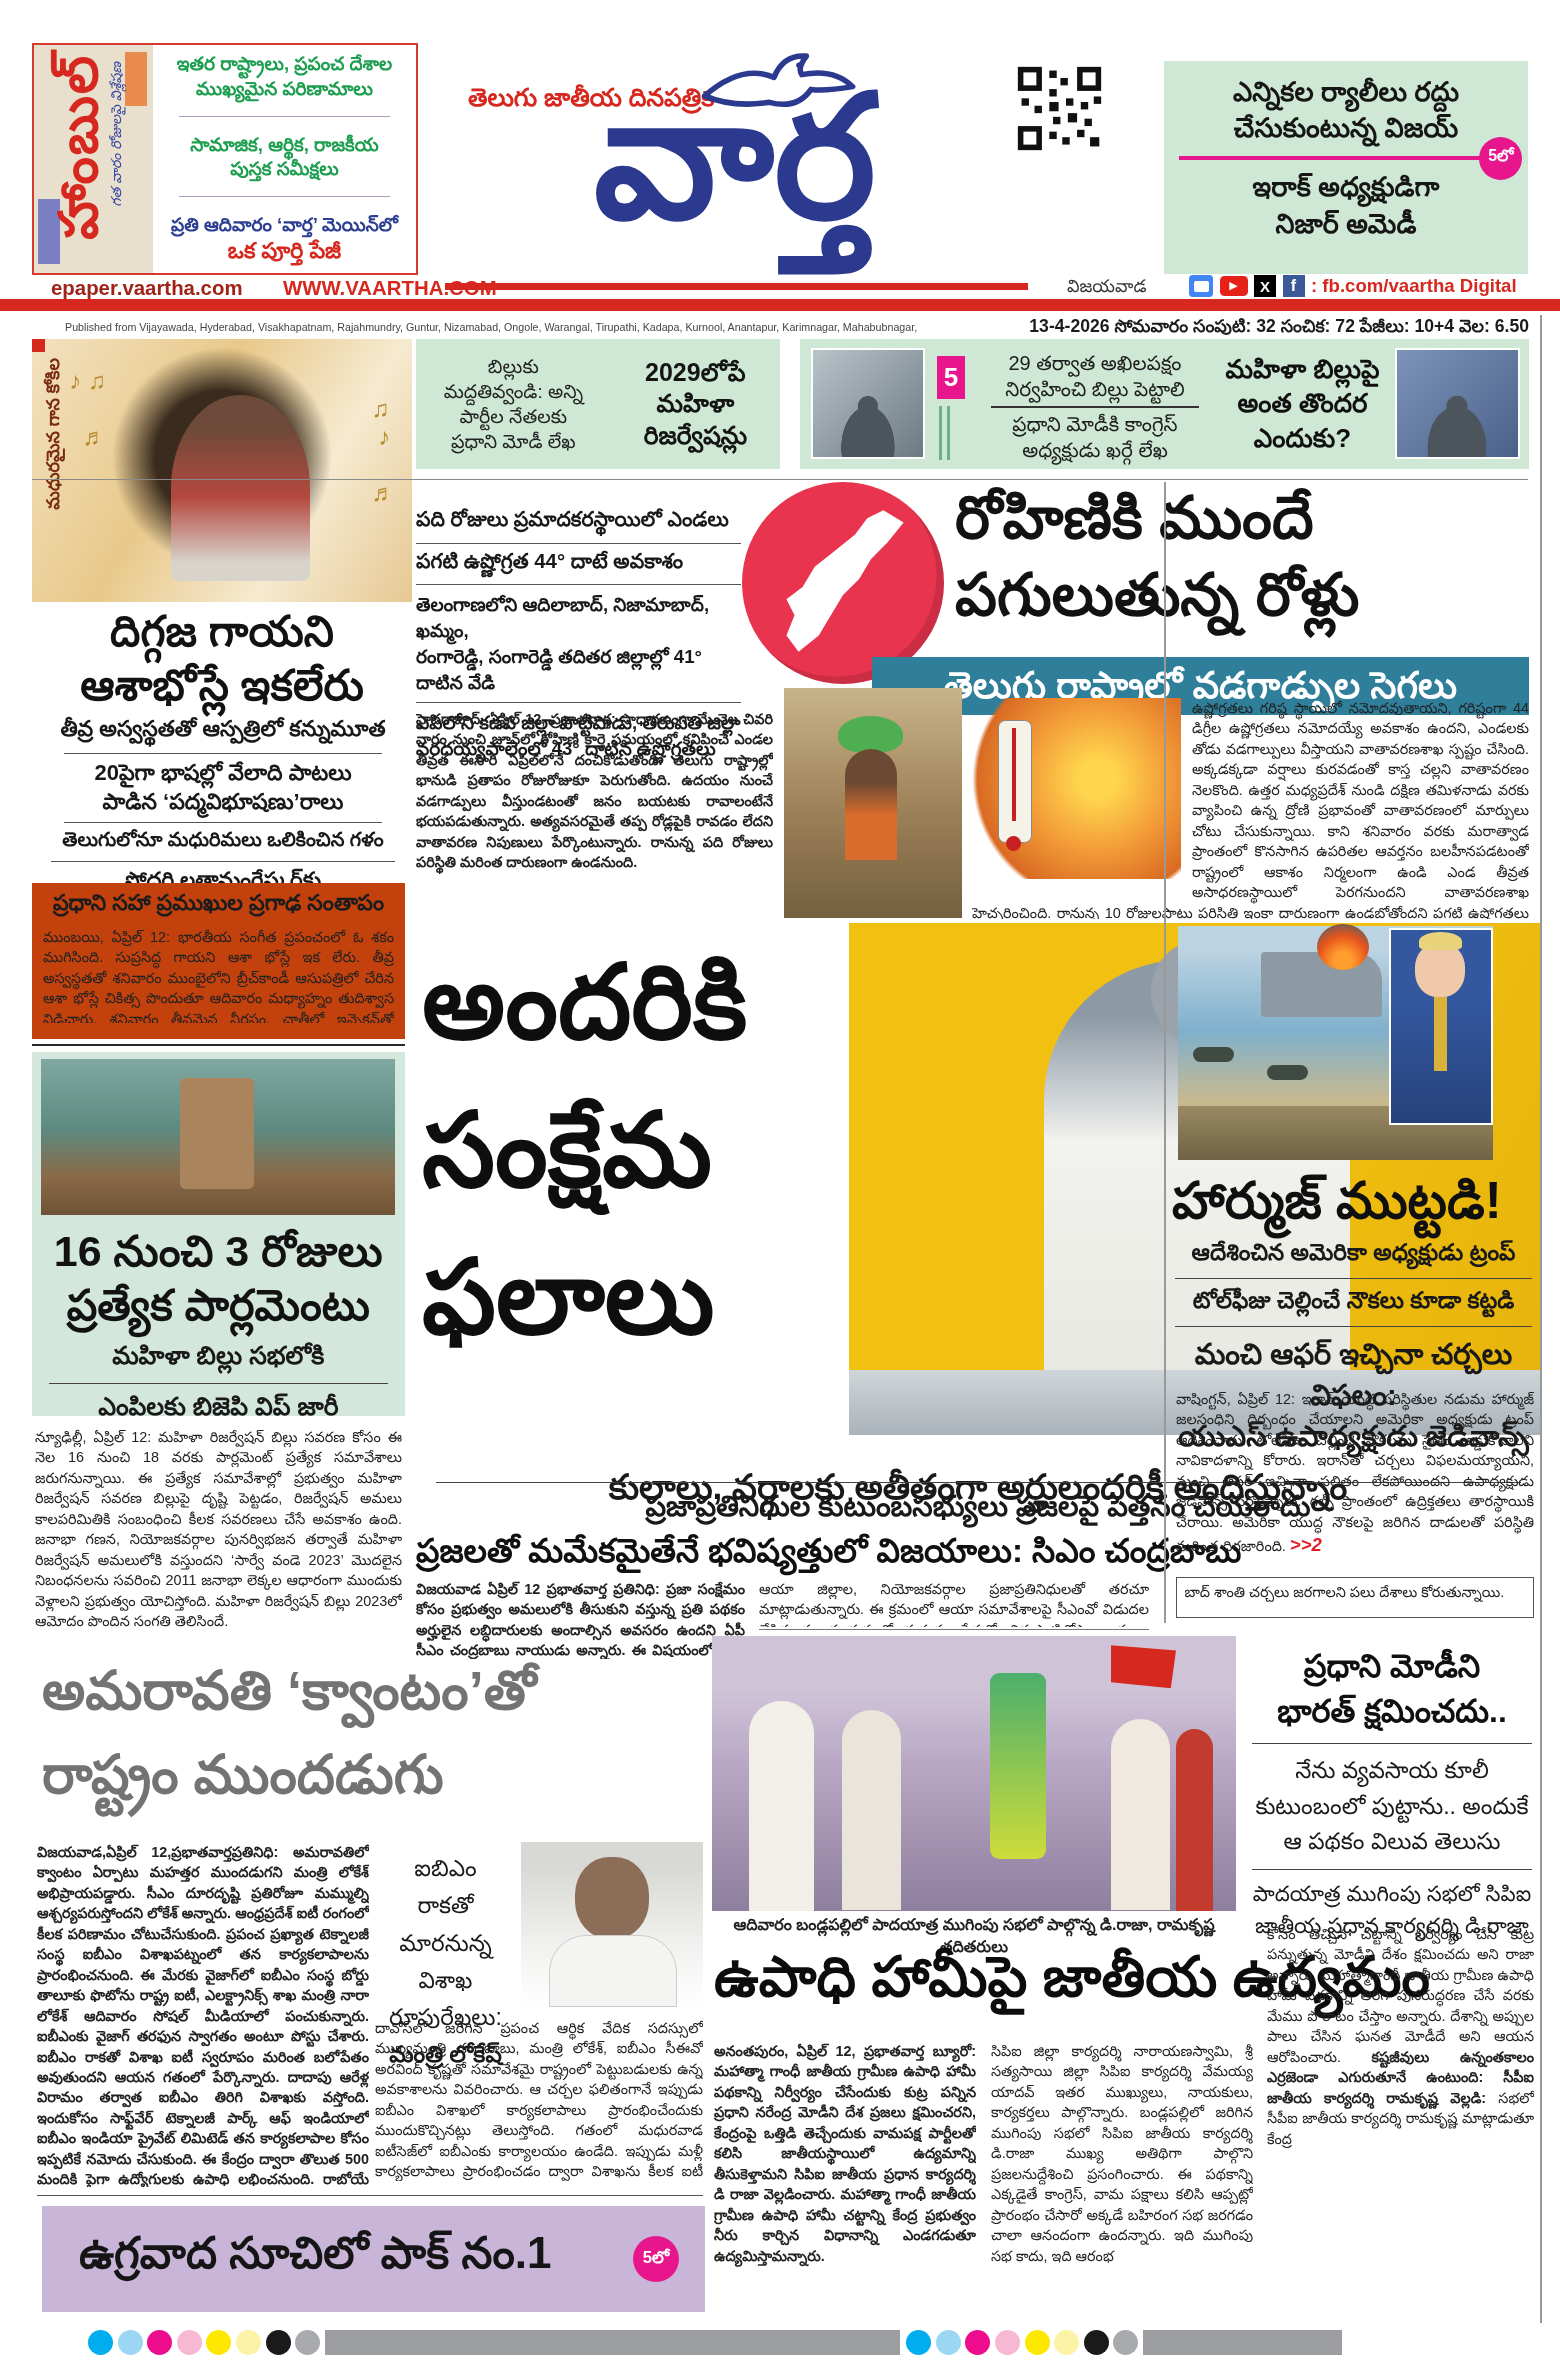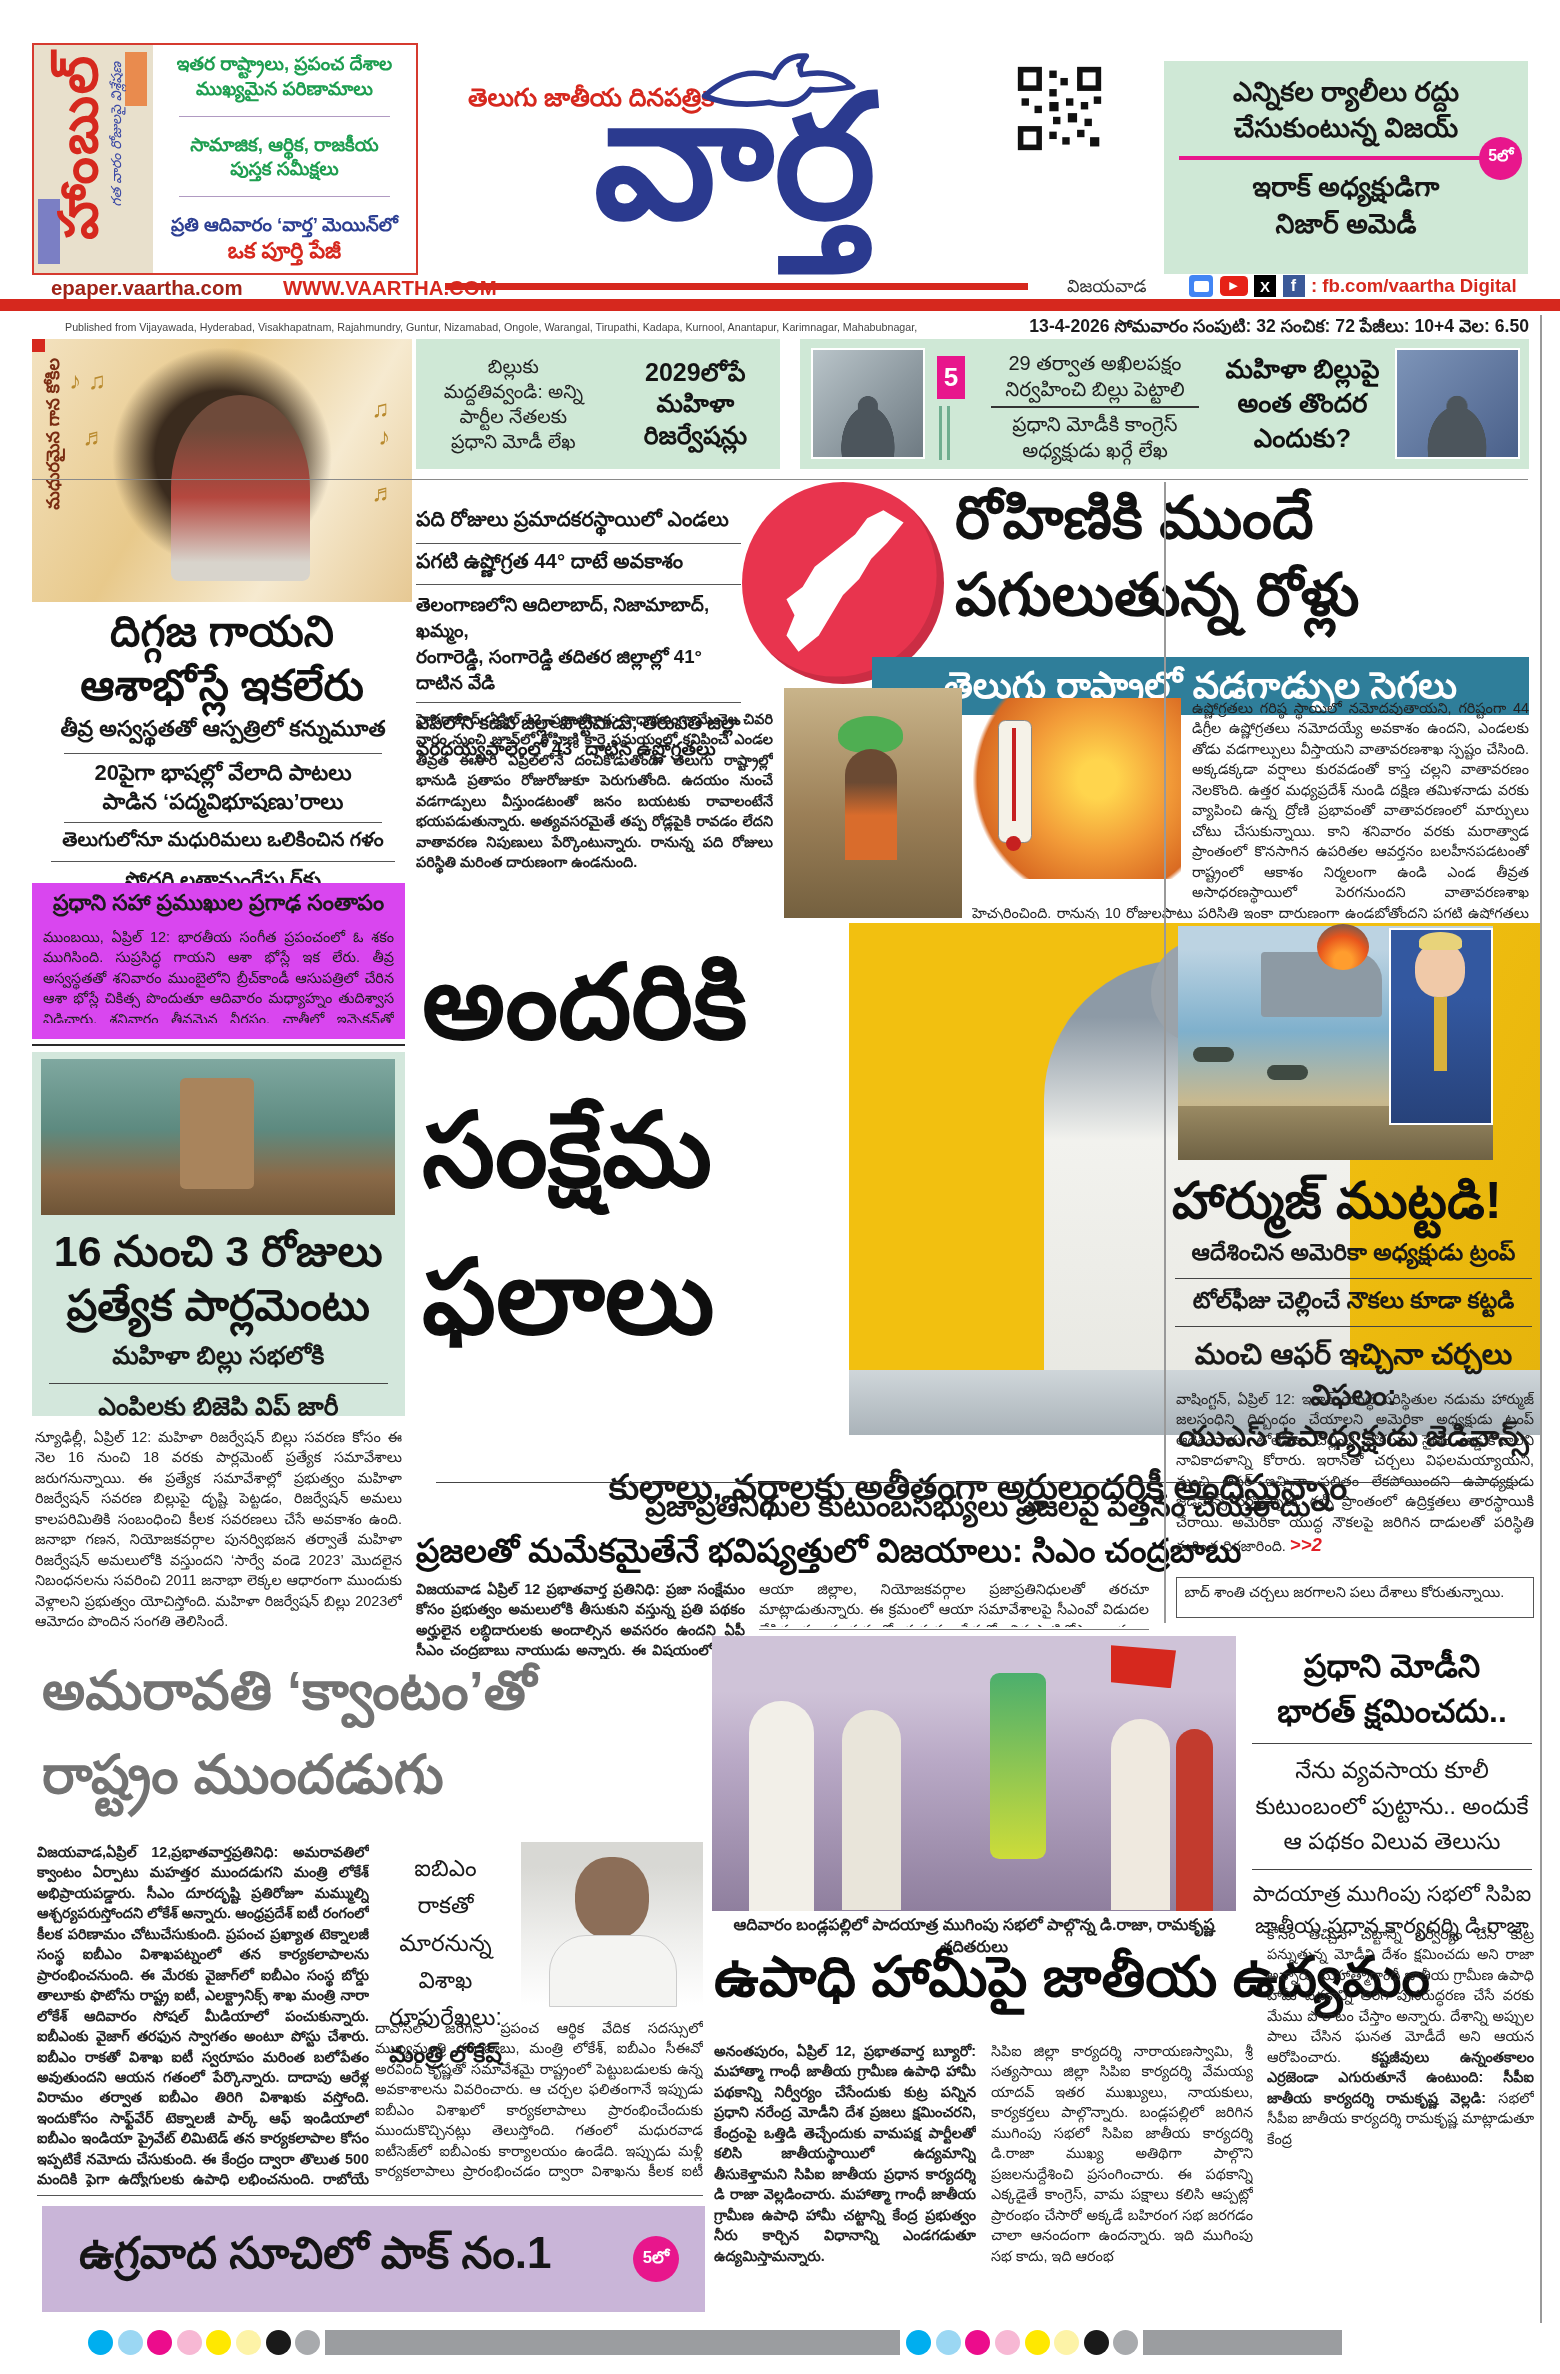--- a/index.html
+++ b/index.html
@@ -33,21 +33,21 @@
   #rightPromo .l{font-size:27px;font-weight:bold;color:#161616;text-align:center;line-height:1.35;}
   #promoDivider{position:relative;height:3.7px;background:#e8168c;margin:9.3px 5.6px;}
   .badge{background:#e8168c;color:#fff;border-radius:50%;display:flex;align-items:center;justify-content:center;font-weight:bold;}
   
   .greenbox{background:#cfe8d6;}
   .vbar{width:2.8px;background:#6fae8f;}
   
   .deckline{font-weight:bold;color:#191919;}
   .teal-strip{background:#2f7e9a;color:#fff;font-weight:bold;text-align:center;}
   .mint{background:#d3e7dc;}
-  .peach{background:#d946ef;}
+  .peach{background:#c2410c;}
   .purple{background:#c9b5d8;}
   .reg-dot{width:25px;height:25px;border-radius:50%;display:inline-block;margin-right:4.6px;vertical-align:middle;}
   .reg-bar{display:inline-block;height:25px;background:#9b9da0;vertical-align:middle;margin-right:6.5px;}
   svg{display:block;}
 </style>
 </head>
 <body>
 
 <div id="page">
 

